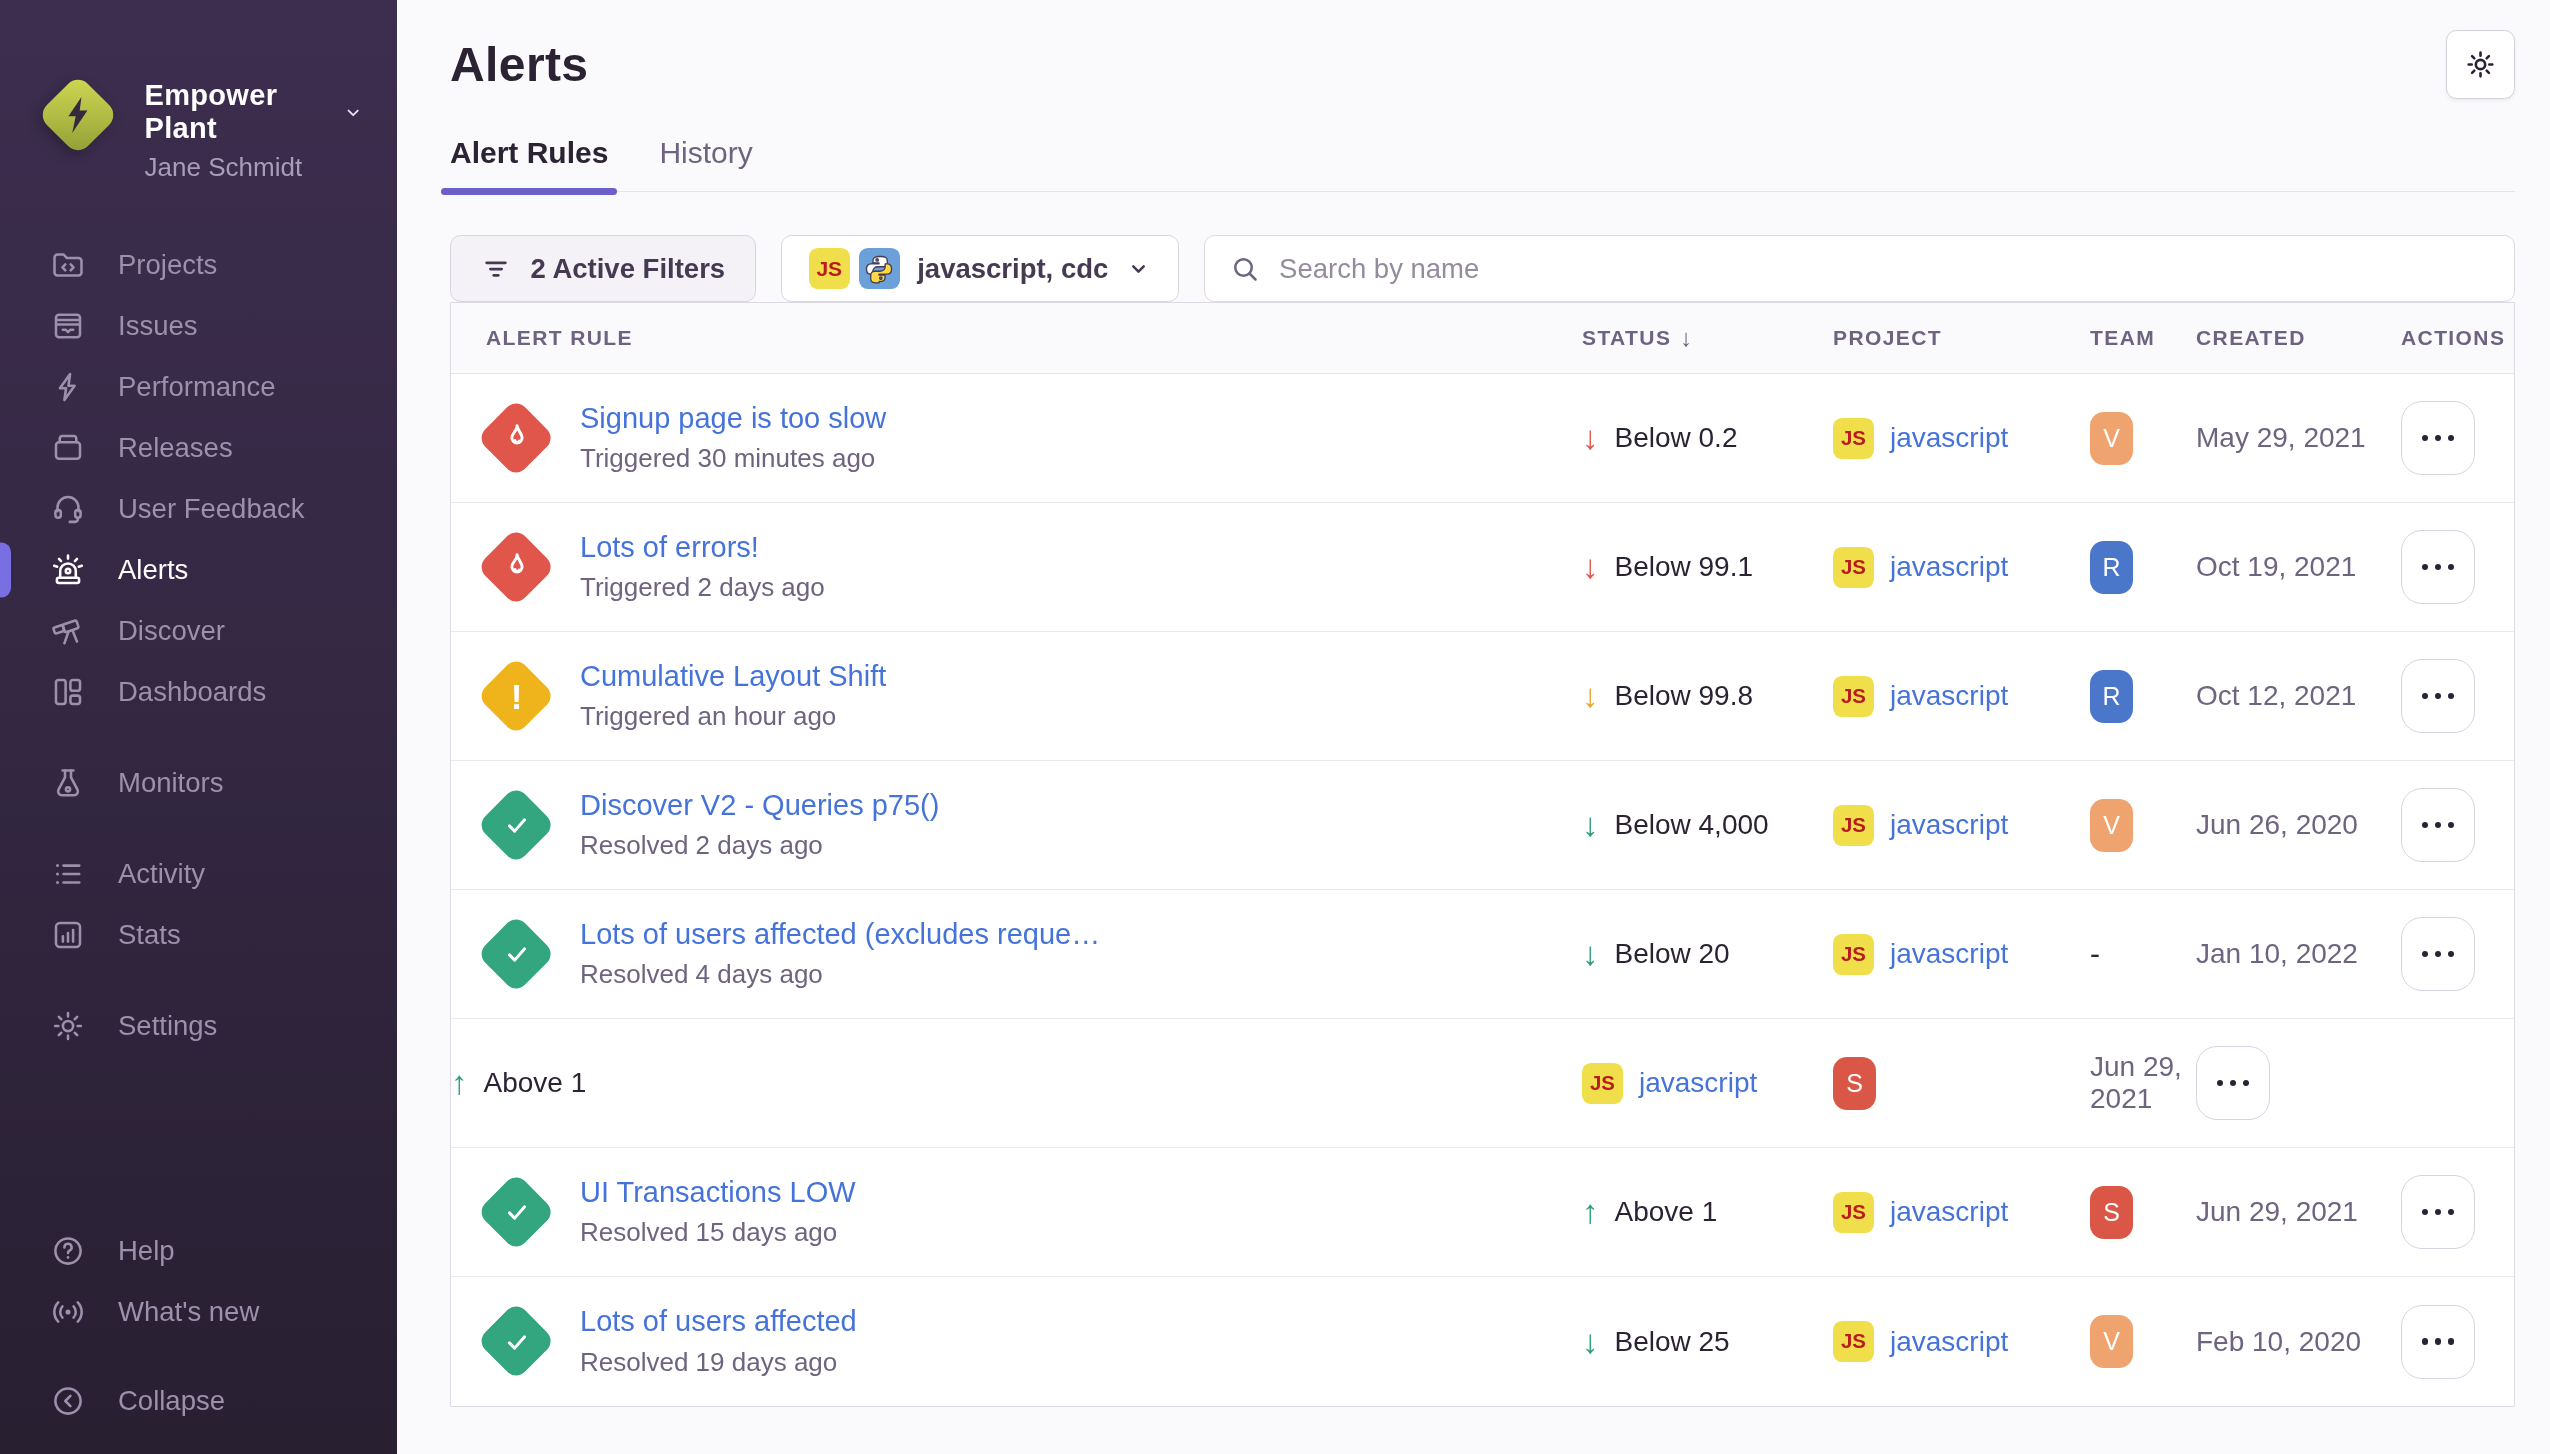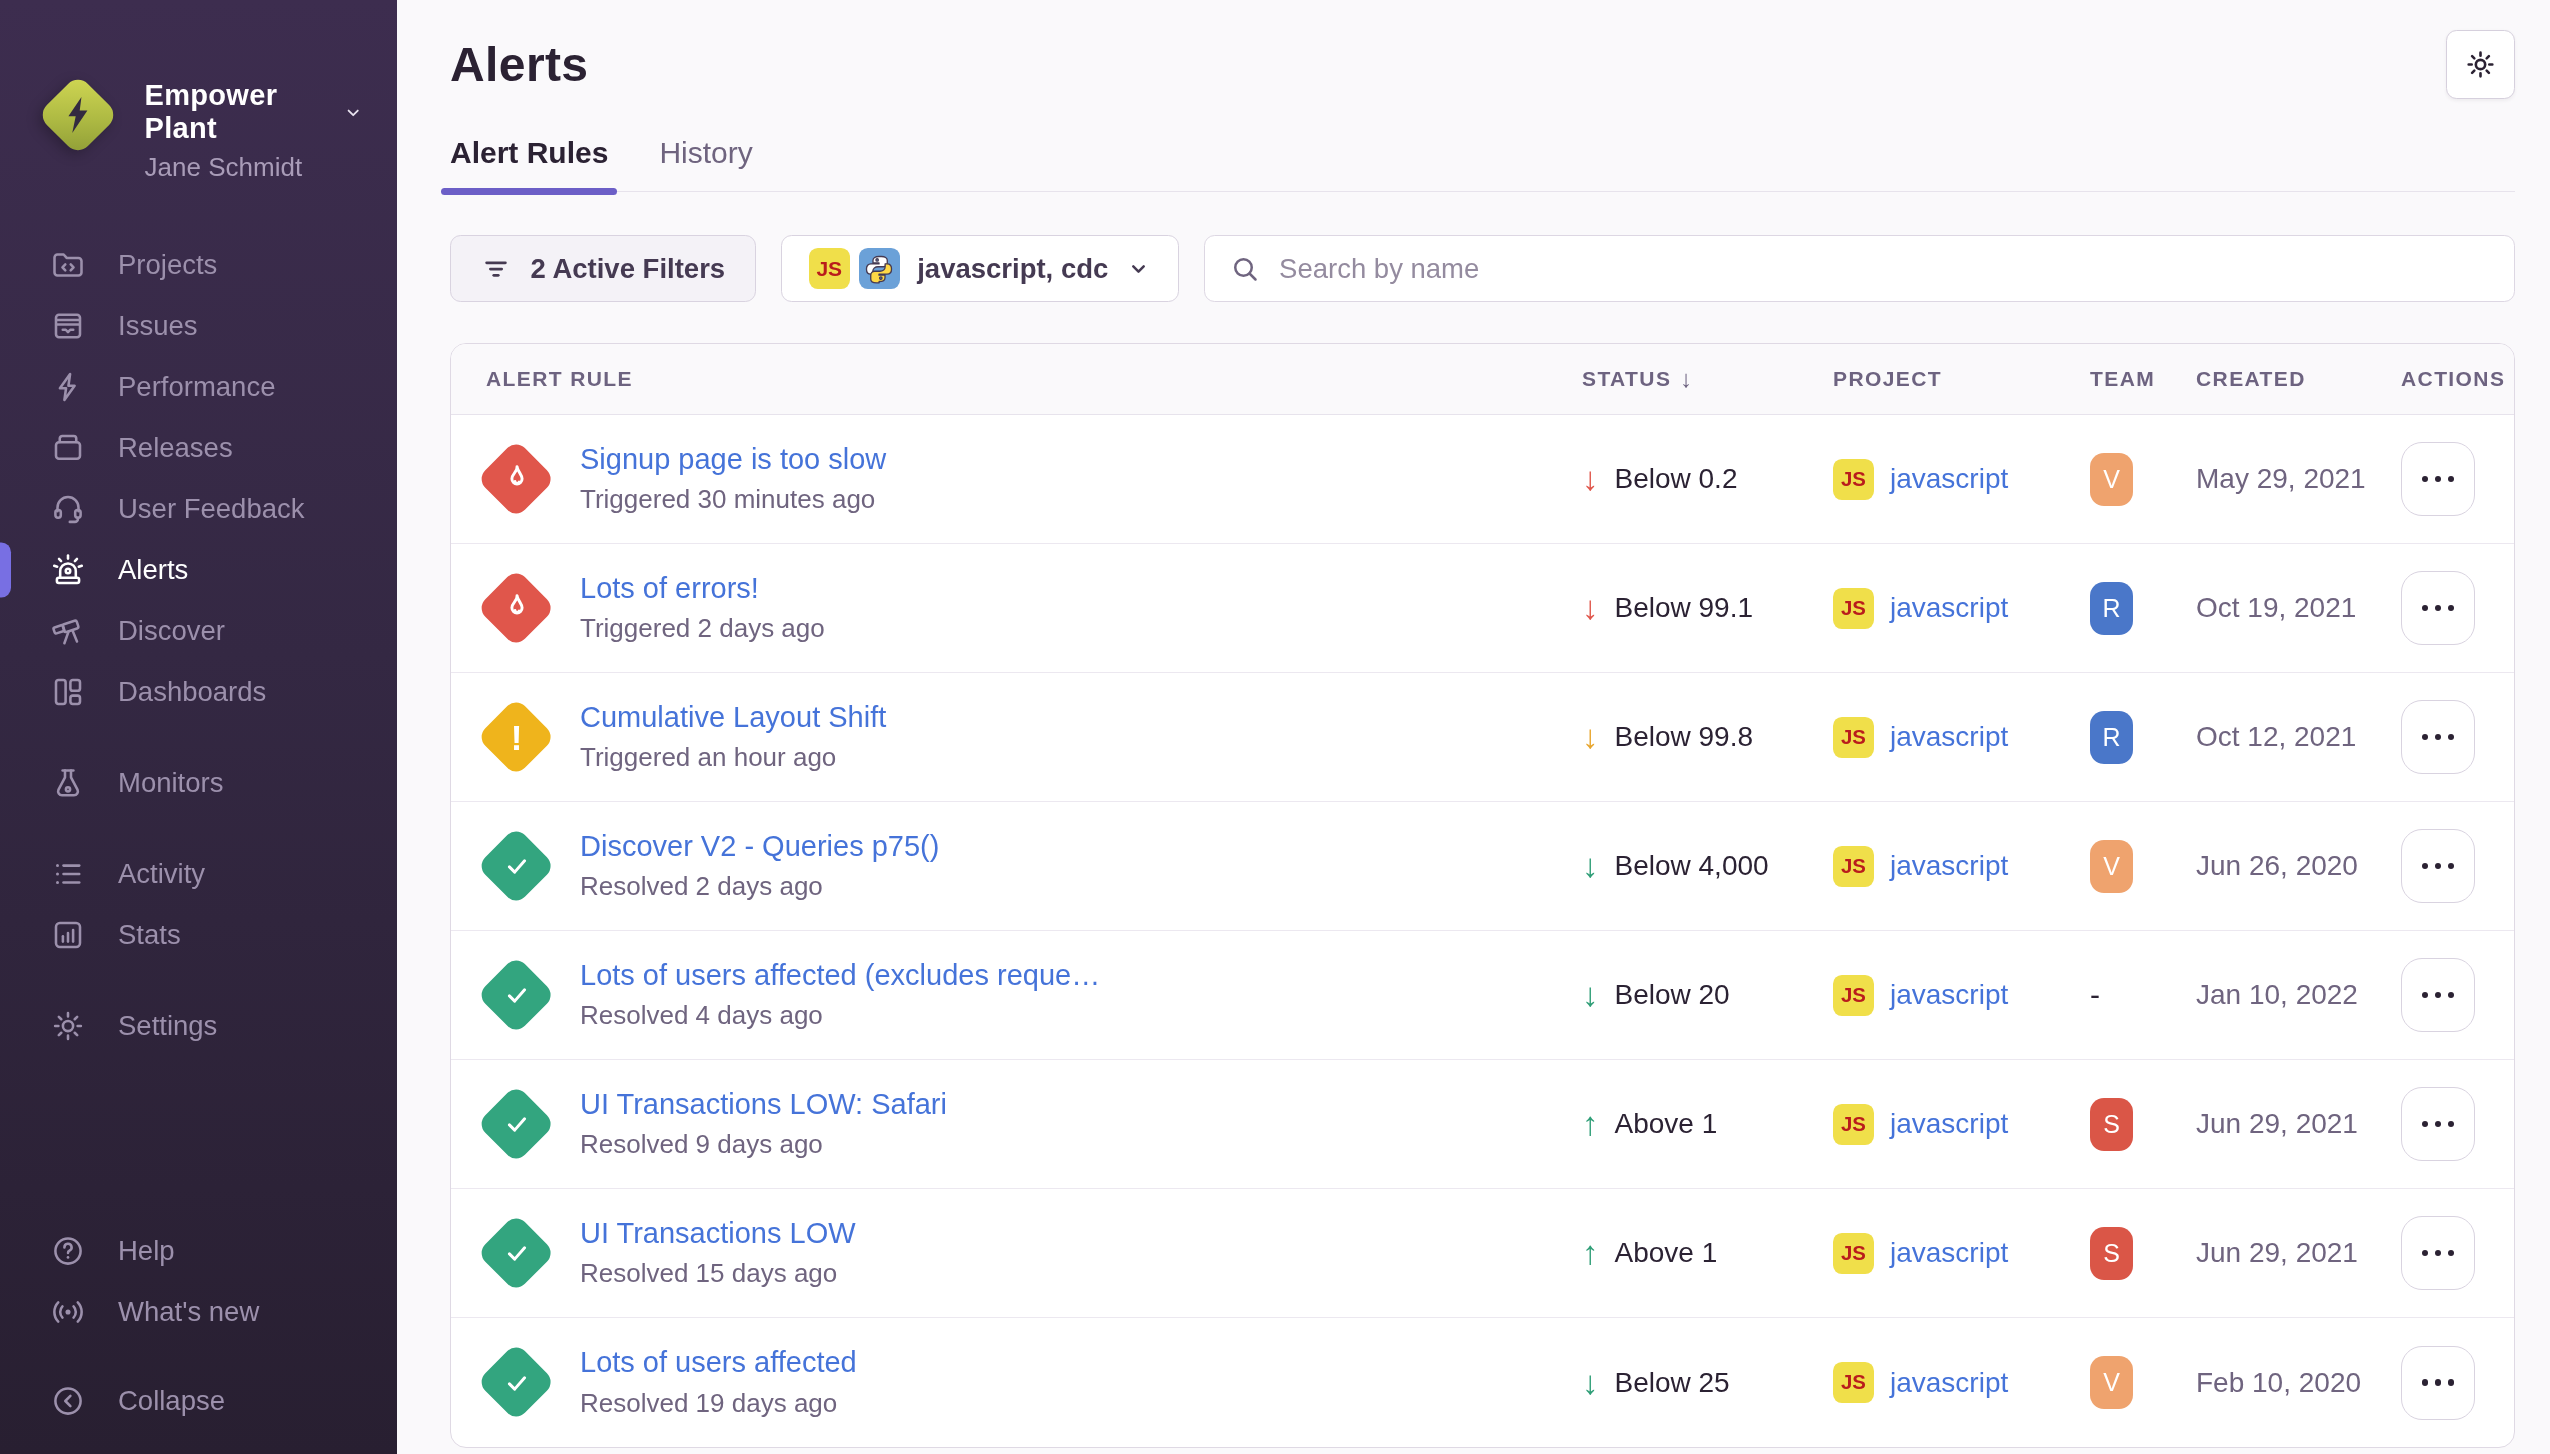--- a/index.html
+++ b/index.html
@@ -53,21 +53,21 @@
   .chip-project .chev { width:25px; height:25px; stroke-width:2.4; }
   .badge-js { width:41px; height:41px; border-radius:8.9px; background:#F0DF4A; color:#b91c1c; font-size:21px; font-weight:800; display:flex; align-items:center; justify-content:center; }
   .badge-py { width:41px; height:41px; border-radius:8.9px; background:#6BA1D8; display:flex; align-items:center; justify-content:center; margin-left:-8.9px; box-shadow:0 0 0 3.5px #FFFFFF; }
   .badge-py svg { width:32px; height:32px; }
   .search { flex:1; display:flex; align-items:center; gap:19.5px; background:#FFFFFF; border:1.8px solid #DDD7E3; border-radius:10.6px; padding:0 25px; }
   .search svg { width:30px; height:30px; stroke:#6F647F; stroke-width:2; fill:none; stroke-linecap:round; }
   .search input { flex:1; border:none; outline:none; background:transparent; font-size:27.5px; color:#2B2233; font-family:inherit; }
   .search input::placeholder { color:#948B9F; }
 
   
-  .panel { margin-top:41px; background:#FFFFFF; border:1.8px solid #DFD9E4; border-radius:16px; overflow:hidden; }
+  .panel { background:#FFFFFF; border:1.8px solid #DFD9E4; border-radius:1px; overflow:hidden; }
   .thead, .trow { display:grid; grid-template-columns:1fr 251px 257px 106px 205px 113px; align-items:center; }
   .thead { height:71px; background:#FAF9FB; border-bottom:1.8px solid #E7E3EC; }
   .th { font-size:21px; font-weight:700; letter-spacing:1.4px; color:#6D6380; display:flex; align-items:center; gap:8.9px; }
   .th-rule { padding-left:35px; }
   .sort-arrow { font-size:24px; font-weight:400; color:#6D6380; }
   .trow { height:129px; border-bottom:1.8px solid #ECE8F0; }
   .trow:last-child { border-bottom:none; }
   .td-rule { display:flex; align-items:center; gap:23px; padding-left:25px; }
   .sev { position:relative; width:81px; height:81px; flex:none; }
   .sev::before { content:""; position:absolute; inset:12.4px; border-radius:12.4px; transform:rotate(45deg); }
@@ -480,29 +480,51 @@
       <div class="td td-actions">
           <button class="actions-btn">
             <span class="dot"></span>
             <span class="dot"></span>
             <span class="dot"></span>
           </button>
         </div>
     </div>
 
     <div class="trow">
+      <div class="td td-status">
+          <span class="arrow green">↑</span>
+          <span>Above 1</span>
+        </div>
+      <div class="td td-project">
+          <span class="badge-js">JS</span>
+          <a class="proj-link">javascript</a>
+        </div>
+      <div class="td td-team">
+          <span class="team-badge team-red">S</span>
+        </div>
+      <div class="td td-created">Jun 29, 2021</div>
+      <div class="td td-actions">
+          <button class="actions-btn">
+            <span class="dot"></span>
+            <span class="dot"></span>
+            <span class="dot"></span>
+          </button>
+        </div>
+    </div>
+
+    <div class="trow">
       <div class="td td-rule">
         <div class="sev sev-resolved">
             <svg viewBox="0 0 24 24">
               <polyline points="6.8,12.6 10.4,16.2 17.2,8.4"></polyline>
             </svg>
           </div>
         <div class="rule-text">
-            <a class="rule-title">UI Transactions LOW: Safari</a>
-            <div class="rule-sub">Resolved 9 days ago</div>
+            <a class="rule-title">UI Transactions LOW</a>
+            <div class="rule-sub">Resolved 15 days ago</div>
           </div>
       </div>
       <div class="td td-status">
           <span class="arrow green">↑</span>
           <span>Above 1</span>
         </div>
       <div class="td td-project">
           <span class="badge-js">JS</span>
           <a class="proj-link">javascript</a>
         </div>
@@ -520,53 +542,20 @@
     </div>
 
     <div class="trow">
       <div class="td td-rule">
         <div class="sev sev-resolved">
             <svg viewBox="0 0 24 24">
               <polyline points="6.8,12.6 10.4,16.2 17.2,8.4"></polyline>
             </svg>
           </div>
         <div class="rule-text">
-            <a class="rule-title">UI Transactions LOW</a>
-            <div class="rule-sub">Resolved 15 days ago</div>
-          </div>
-      </div>
-      <div class="td td-status">
-          <span class="arrow green">↑</span>
-          <span>Above 1</span>
-        </div>
-      <div class="td td-project">
-          <span class="badge-js">JS</span>
-          <a class="proj-link">javascript</a>
-        </div>
-      <div class="td td-team">
-          <span class="team-badge team-red">S</span>
-        </div>
-      <div class="td td-created">Jun 29, 2021</div>
-      <div class="td td-actions">
-          <button class="actions-btn">
-            <span class="dot"></span>
-            <span class="dot"></span>
-            <span class="dot"></span>
-          </button>
-        </div>
-    </div>
-
-    <div class="trow">
-      <div class="td td-rule">
-        <div class="sev sev-resolved">
-            <svg viewBox="0 0 24 24">
-              <polyline points="6.8,12.6 10.4,16.2 17.2,8.4"></polyline>
-            </svg>
-          </div>
-        <div class="rule-text">
             <a class="rule-title">Lots of users affected</a>
             <div class="rule-sub">Resolved 19 days ago</div>
           </div>
       </div>
       <div class="td td-status">
           <span class="arrow green">↓</span>
           <span>Below 25</span>
         </div>
       <div class="td td-project">
           <span class="badge-js">JS</span>

